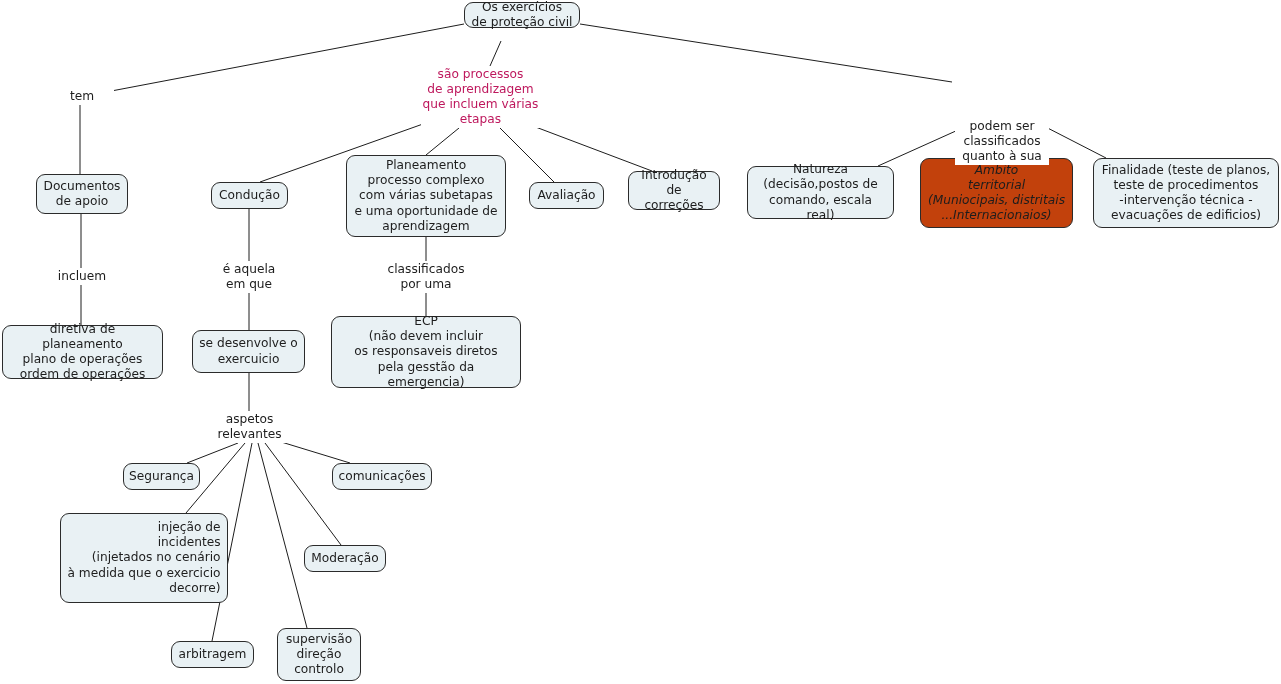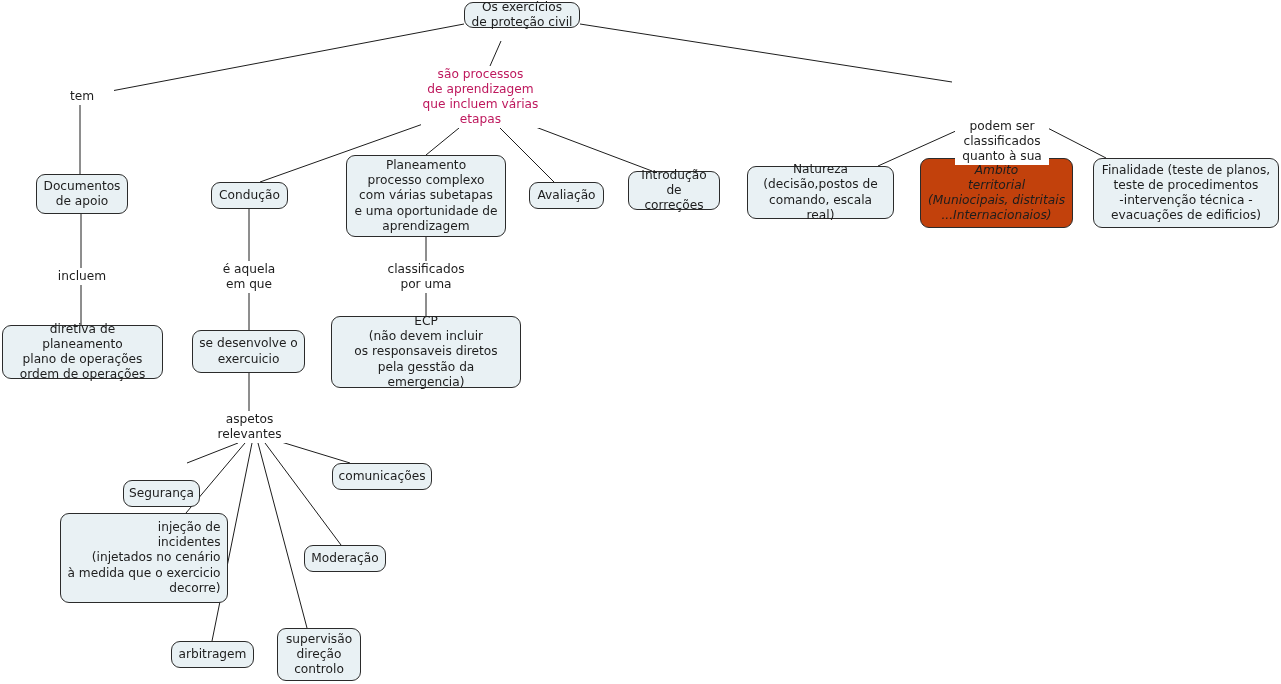--- a/index.html
+++ b/index.html
@@ -111,21 +111,21 @@
 (decisão,postos de
 comando, escala real)</div>
       <div class="node" style="left: 920px; top: 158px; width: 153px; height: 70px; background: #c2410c; border-color: rgb(43, 43, 43); color: rgb(29, 29, 29); font-style: italic;">Âmbito
 territorial
 (Muniocipais, distritais
 ...Internacionaios)</div>
       <div class="node" style="left: 1093px; top: 158px; width: 186px; height: 70px; background: rgb(233, 241, 244); border-color: rgb(43, 43, 43); color: rgb(29, 29, 29);">Finalidade (teste de planos,
 teste de procedimentos
 -intervenção técnica -
 evacuações de edificios)</div>
-      <div class="node" style="left: 123px; top: 463px; width: 77px; height: 27px; background: rgb(233, 241, 244); border-color: rgb(43, 43, 43); color: rgb(29, 29, 29); margin-top: 17px;">Segurança</div>
+      <div class="node" style="left: 123px; top: 463px; width: 77px; height: 27px; background: rgb(233, 241, 244); border-color: rgb(43, 43, 43); color: rgb(29, 29, 29);">Segurança</div>
       <div class="node" style="left: 60px; top: 513px; width: 168px; height: 90px; background: rgb(233, 241, 244); border-color: rgb(43, 43, 43); color: rgb(29, 29, 29); text-align: right;">injeção de
 incidentes
 (injetados no cenário
 à medida que o exercicio
 decorre)</div>
       <div class="node" style="left: 332px; top: 463px; width: 100px; height: 27px; background: rgb(233, 241, 244); border-color: rgb(43, 43, 43); color: rgb(29, 29, 29);">comunicações</div>
       <div class="node" style="left: 304px; top: 545px; width: 82px; height: 27px; background: rgb(233, 241, 244); border-color: rgb(43, 43, 43); color: rgb(29, 29, 29);">Moderação</div>
       <div class="node" style="left: 171px; top: 641px; width: 83px; height: 27px; background: rgb(233, 241, 244); border-color: rgb(43, 43, 43); color: rgb(29, 29, 29);">arbitragem</div>
       <div class="node" style="left: 277px; top: 628px; width: 84px; height: 53px; background: rgb(233, 241, 244); border-color: rgb(43, 43, 43); color: rgb(29, 29, 29);">supervisão
 direção

